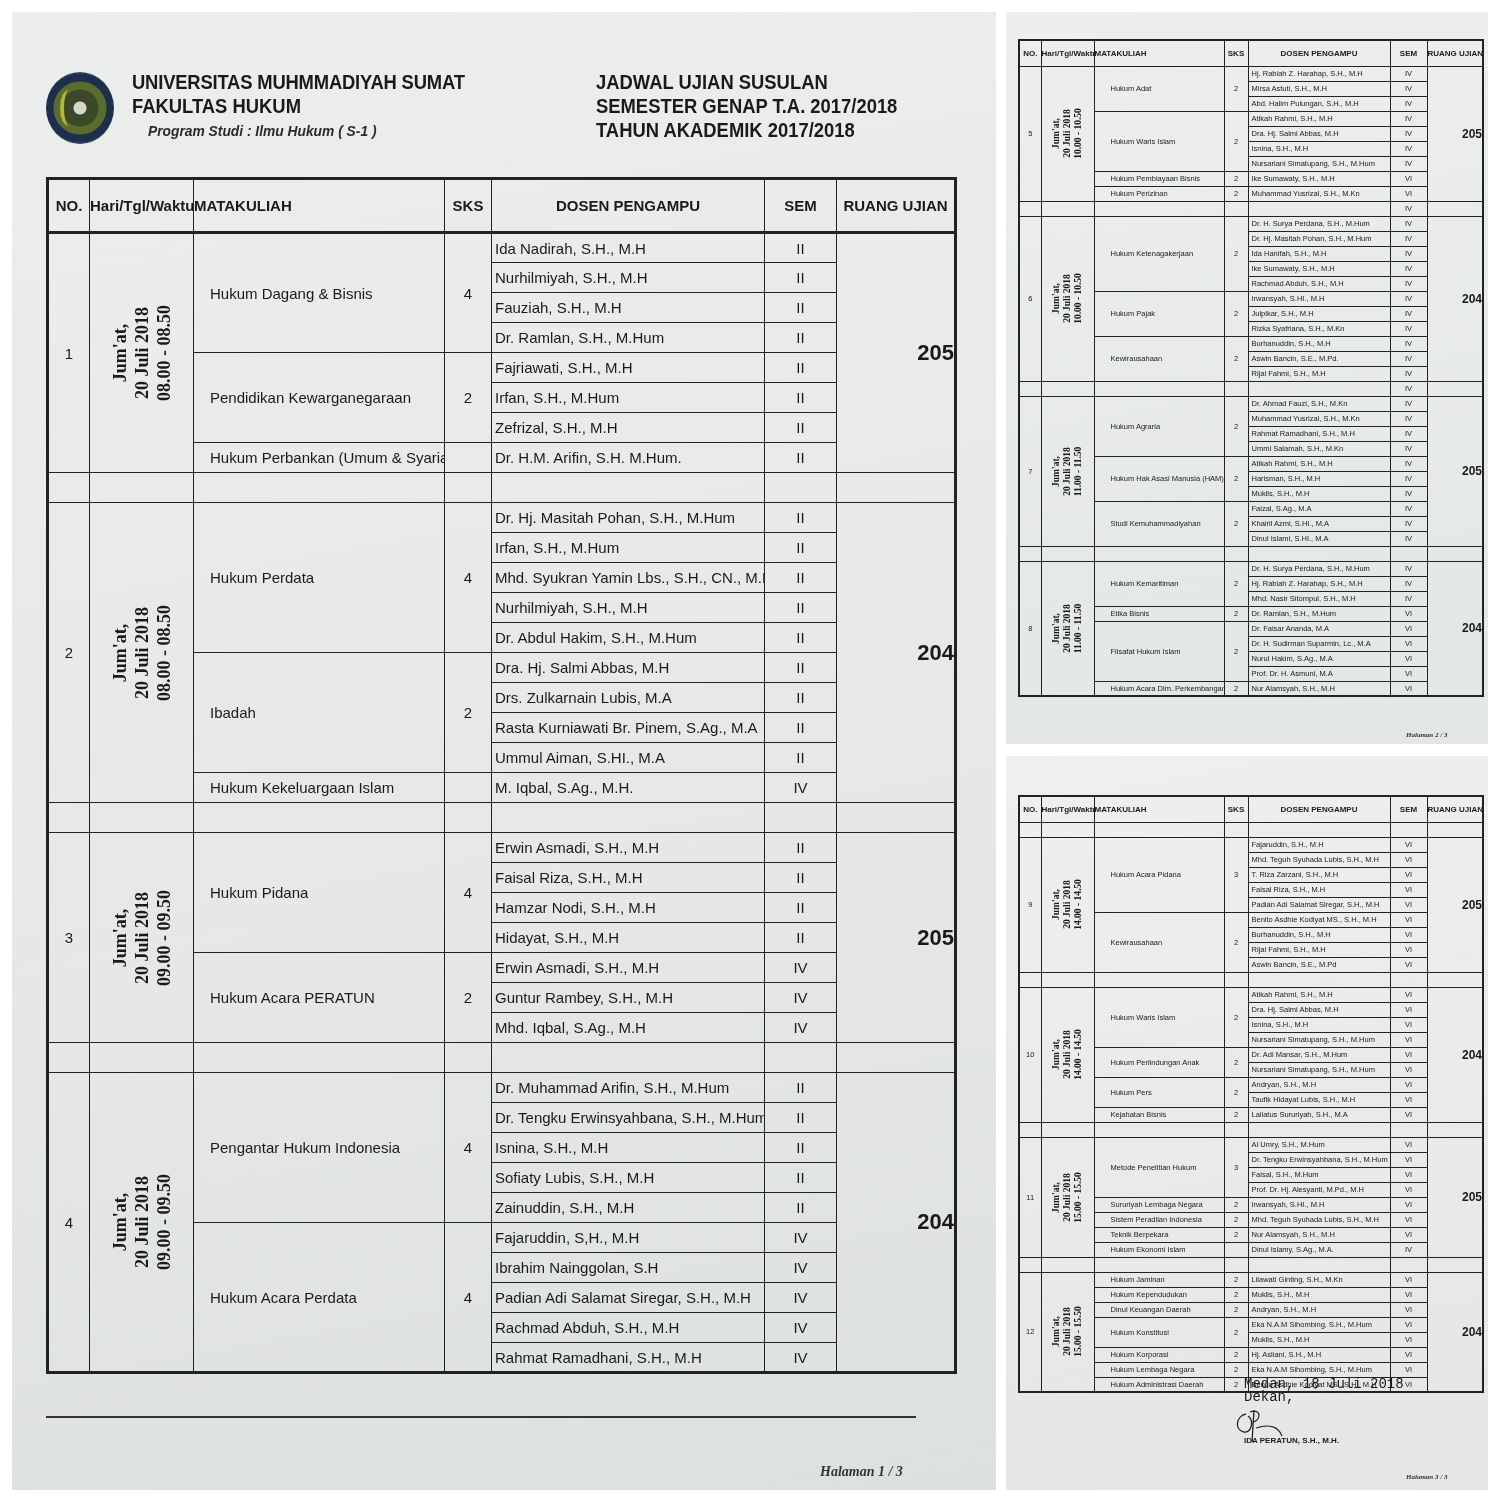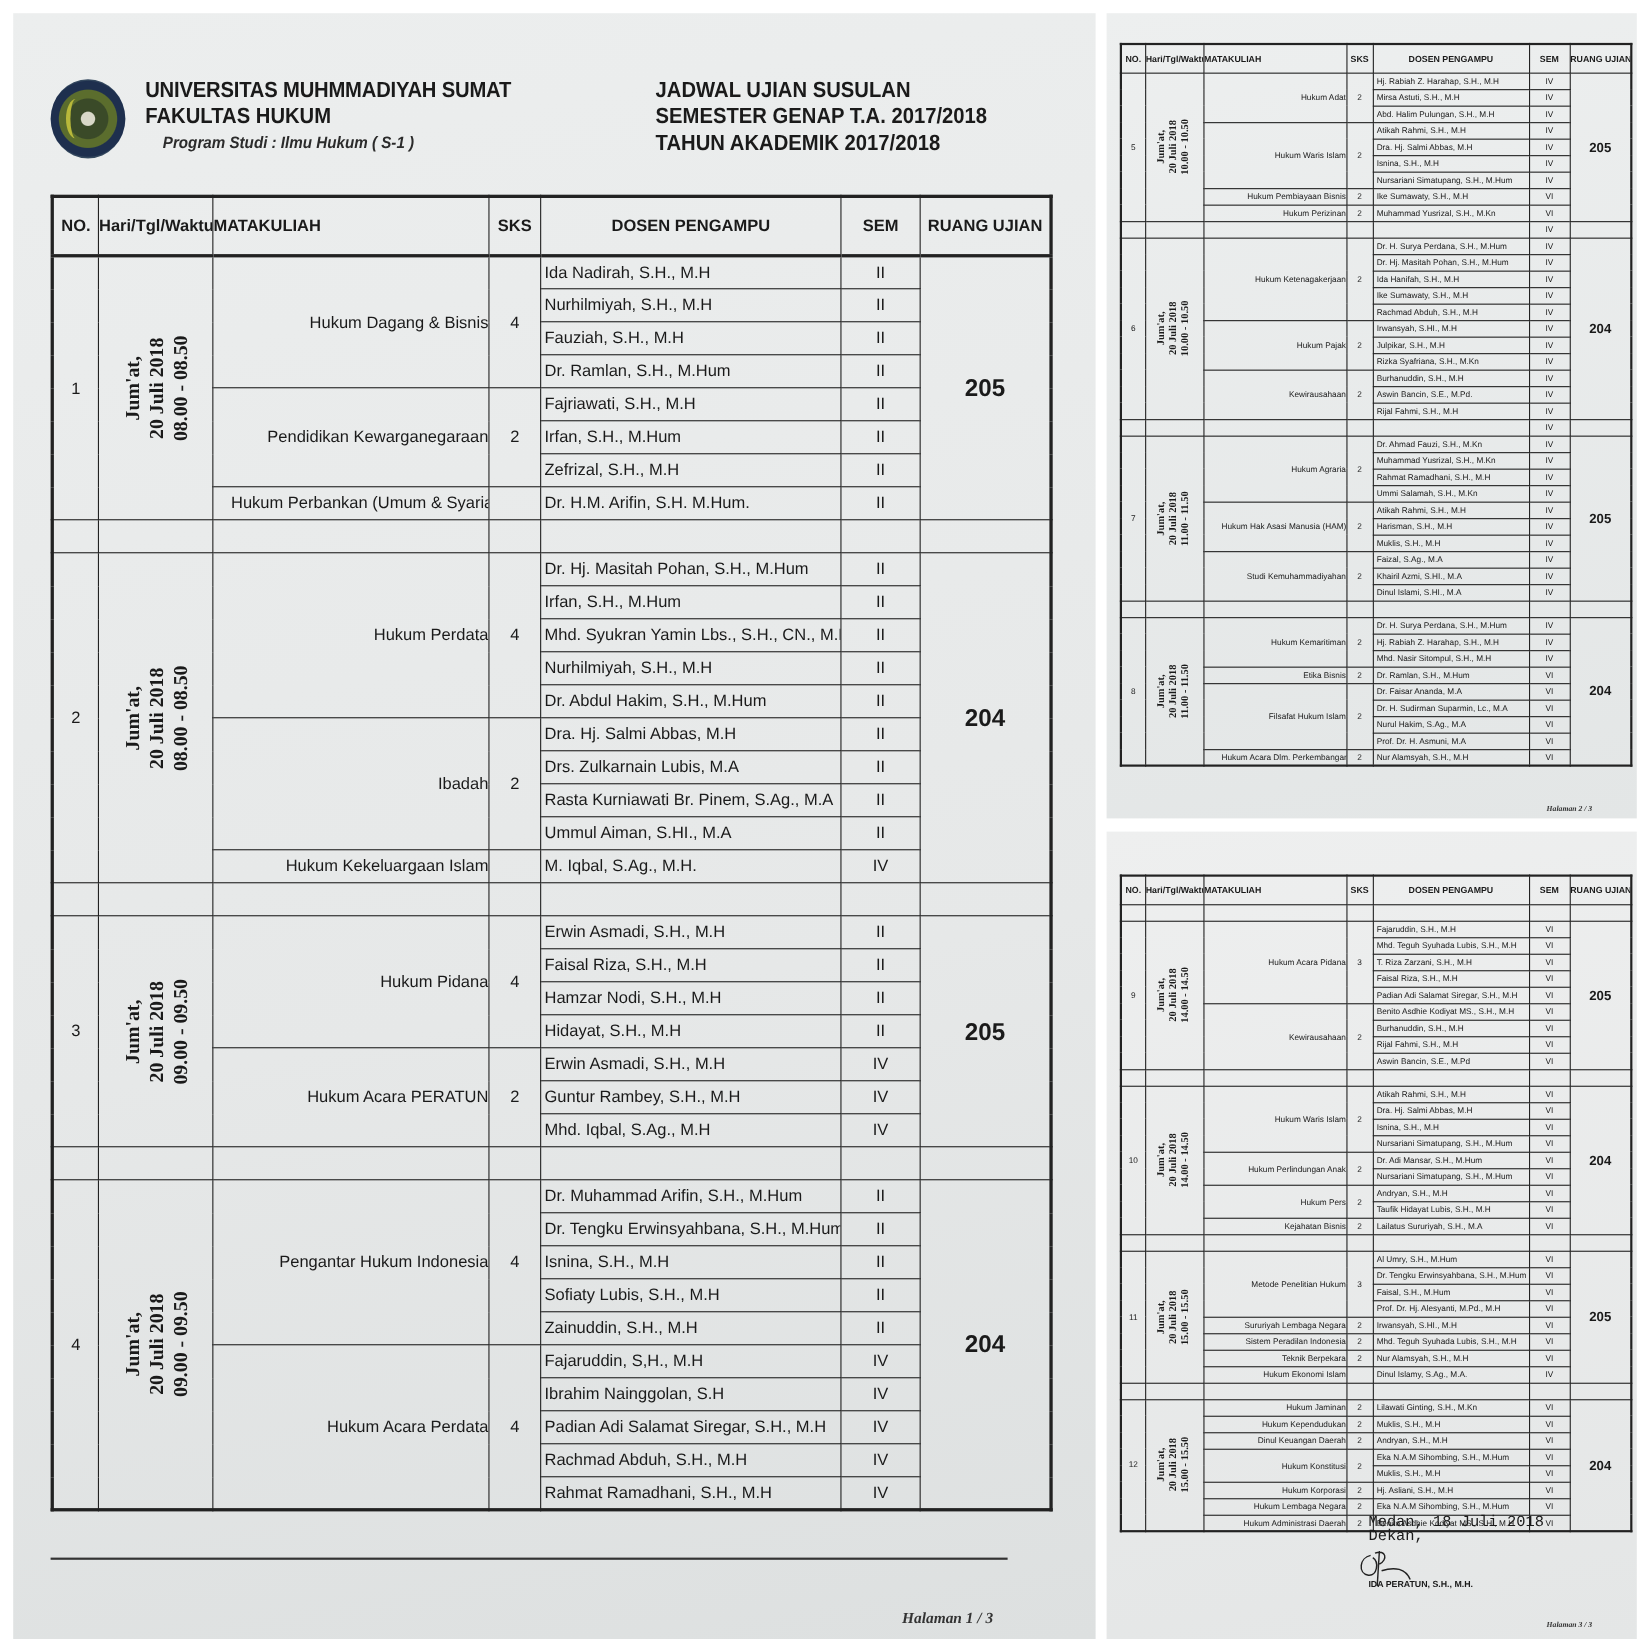--- a/index.html
+++ b/index.html
@@ -21,22 +21,22 @@
   .prodi{ position: absolute; left: 102px; top: 60px; font-style: italic; font-size: 15px; font-weight: bold; color: #2b2b2b; transform: scaleX(0.92); transform-origin: left; }
   .ttl  { position: absolute; left: 550px; font-weight: bold; font-size: 20px; line-height: 24px; transform: scaleX(0.92); transform-origin: left; }
 
   
   table.sched { position: absolute; border-collapse: collapse; table-layout: fixed; }
   table.sched td, table.sched th { border: 1px solid #222; vertical-align: middle; overflow: hidden; white-space: nowrap; }
   table.sched th { font-weight: bold; text-align: center; }
   .c-no { text-align: center; }
   .c-skss { text-align: center; }
   .c-sem { text-align: center; }
-  .c-room { text-align: center; font-weight: bold; }
-  .c-mk { text-align: right; padding-left: 16px; }
+  .c-room { text-align: right; font-weight: bold; }
+  .c-mk { text-align: left; padding-left: 16px; }
   .c-dos { text-align: left; padding-left: 3px; }
   .c-date { text-align: center; padding: 0; }
   .vert { display: inline-block; transform: rotate(-90deg); white-space: nowrap; font-family: "Liberation Serif", serif; font-weight: bold; text-align: center; }
   .vert span { display: block; }
   .sep td { border-top: 2px solid #222; border-bottom: 2px solid #222; }
   .grp-top td { border-top: 2px solid #222; }
 
   #t1 { left: 46px; top: 177px; width: 908px; font-size: 15px; border: 3px solid #222; }
   #t1 th { height: 54px; font-size: 15px; border-bottom: 3px solid #222; }
   #t1 td { height: 30px; }

